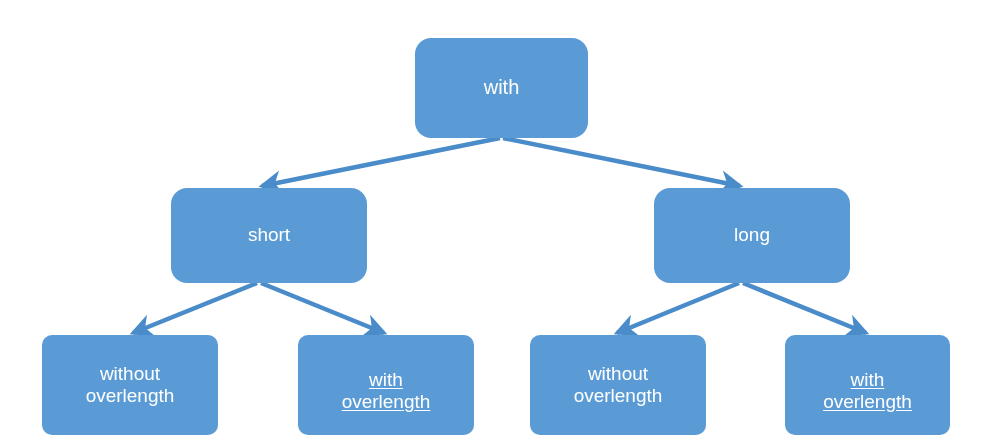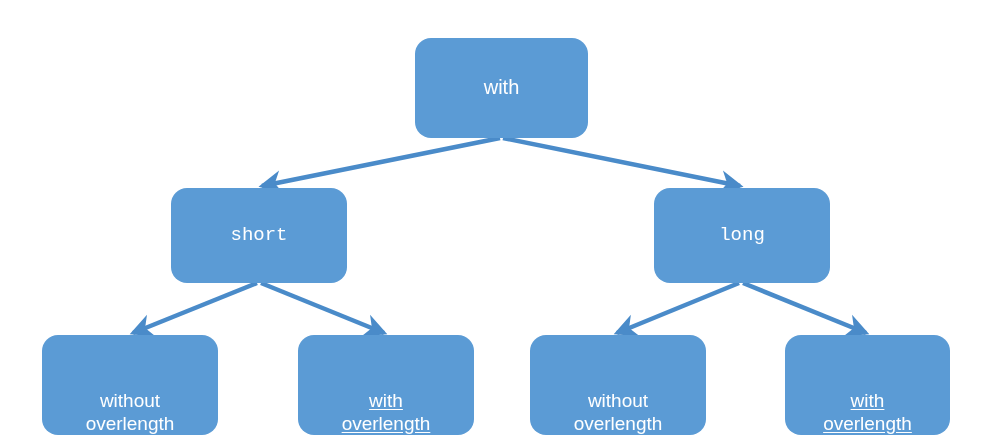--- a/index.html
+++ b/index.html
@@ -46,35 +46,33 @@
   .node.level-1 {
     left: 415px;
     top: 38px;
     width: 173px;
     height: 100px;
     font-size: 20px;
     border-radius: 16px;
   }
   .node.level-2 {
     top: 188px;
-    width: 176px;
+    width: 196px;
     height: 95px;
     font-size: 19px;
     border-radius: 16px;
-    font-family: Liberation Mono, monospace;
   }
   .node.n-short { left: 171px; }
   .node.n-long  { left: 654px; }
   .node.level-3 {
     top: 335px;
     width: 176px;
     height: 100px;
     font-size: 19px;
-    border-radius: 16px;
-    align-items: flex-end;
+    border-radius: 10px;
   }
   .node.n-b1 { left: 42px;  }
   .node.n-b2 { left: 298px; }
   .node.n-b3 { left: 530px; }
   .node.n-b4 { left: 785px; width: 165px; }
   .underlined .node-label {
     text-decoration: underline;
     text-underline-offset: 2px;
     margin-top: 12px;
   }

